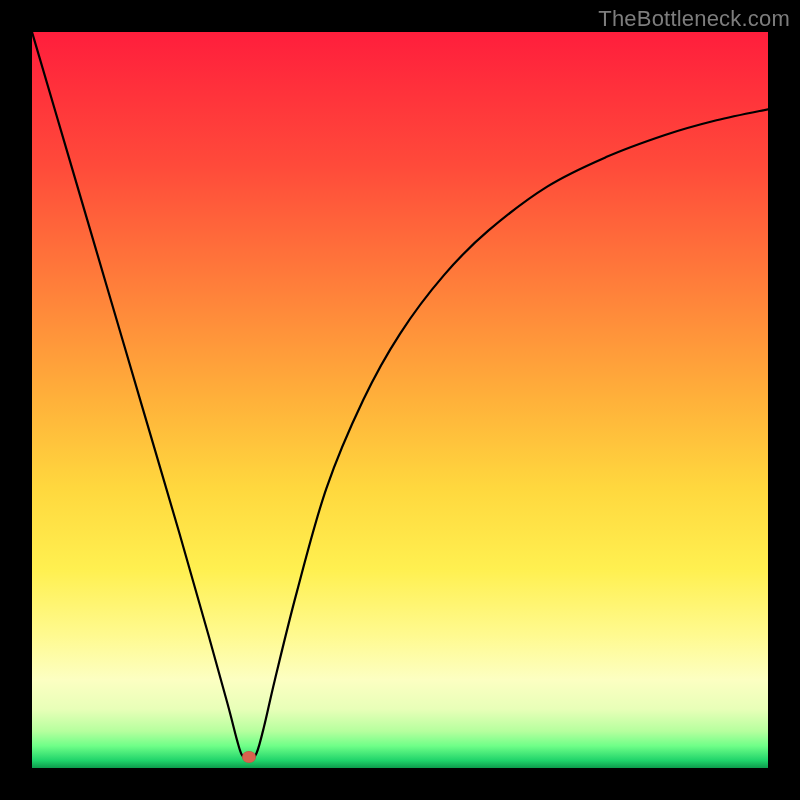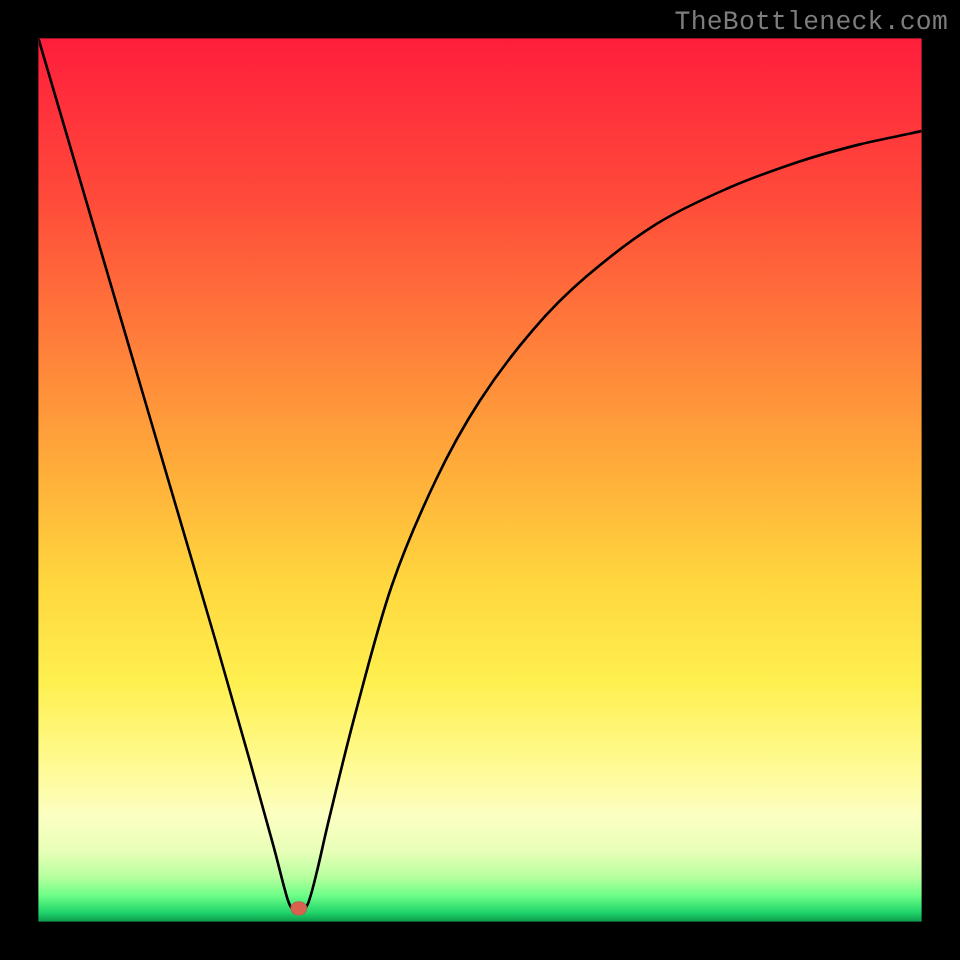--- a/index.html
+++ b/index.html
@@ -9,21 +9,20 @@
     height: 800px;
     background: #000;
     font-family: Arial, Helvetica, sans-serif;
     overflow: hidden;
   }
   .frame {
     position: relative;
     width: 800px;
     height: 800px;
     background: #000;
-    font-family: Liberation Mono, monospace;
   }
   .plot-area {
     position: absolute;
     left: 32px;
     top: 32px;
     width: 736px;
     height: 736px;
     background: linear-gradient(
       to bottom,
       #ff1e3c 0%,

